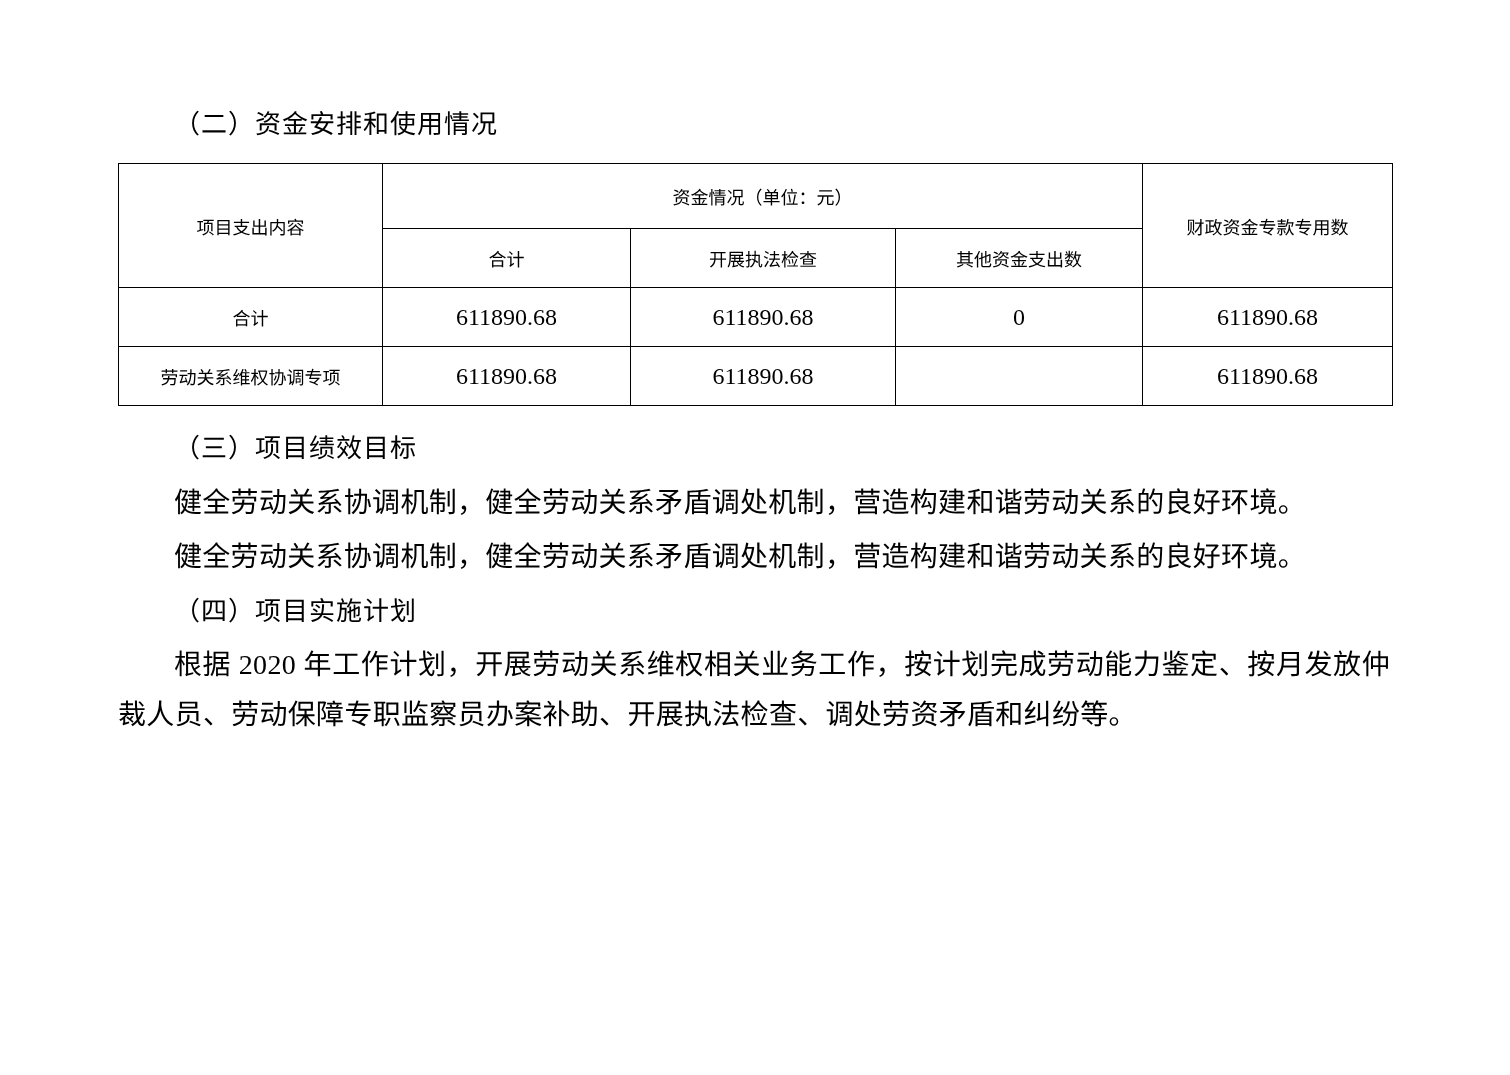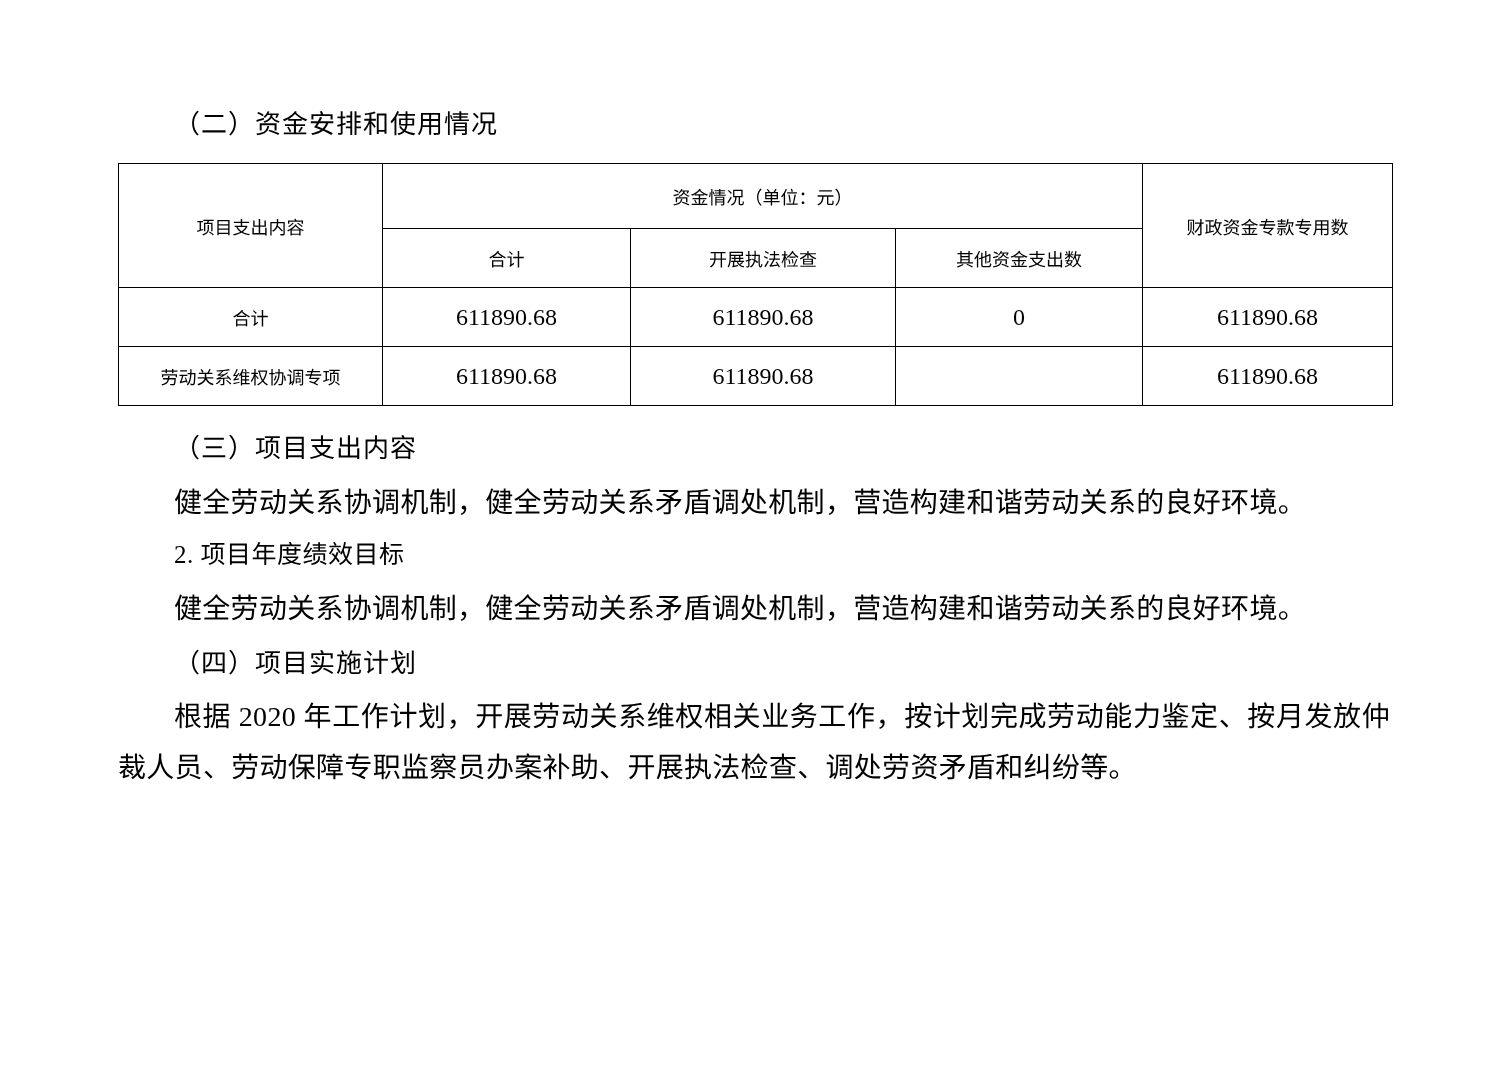--- a/index.html
+++ b/index.html
@@ -117,26 +117,25 @@
       <tr>
         <td>劳动关系维权协调专项</td>
         <td class="num">611890.68</td>
         <td class="num">611890.68</td>
         <td class="num"></td>
         <td class="num">611890.68</td>
       </tr>
     </tbody>
   </table>
 
-  <p class="heading">（三）项目支出内容</p>
+  <p class="heading">（三）项目绩效目标</p>
 
 
   <p class="para">健全劳动关系协调机制，健全劳动关系矛盾调处机制，营造构建和谐劳动关系的良好环境。</p>
 
-  <p class="subheading">2. 项目年度绩效目标</p>
 
   <p class="para">健全劳动关系协调机制，健全劳动关系矛盾调处机制，营造构建和谐劳动关系的良好环境。</p>
 
   <p class="heading">（四）项目实施计划</p>
 
   <p class="para">根据 2020 年工作计划，开展劳动关系维权相关业务工作，按计划完成劳动能力鉴定、按月发放仲裁人员、劳动保障专职监察员办案补助、开展执法检查、调处劳资矛盾和纠纷等。</p>
 
 </div>
 
 </body></html>

